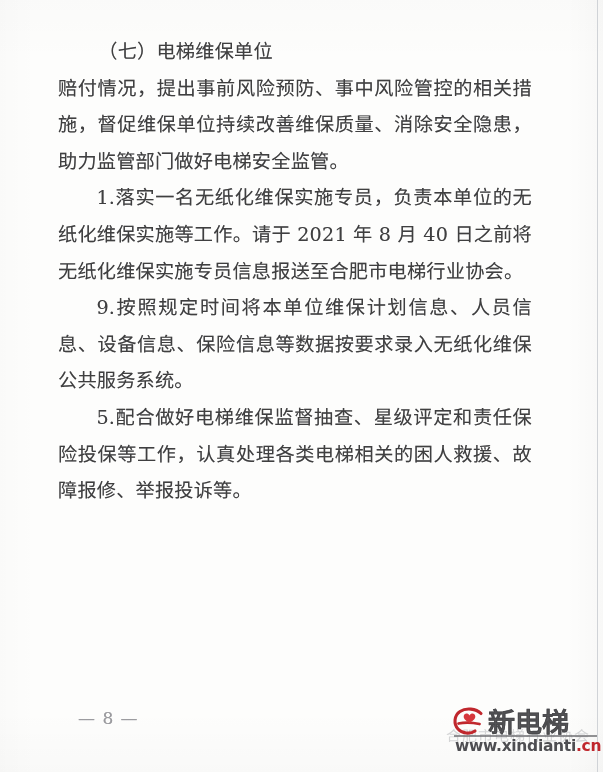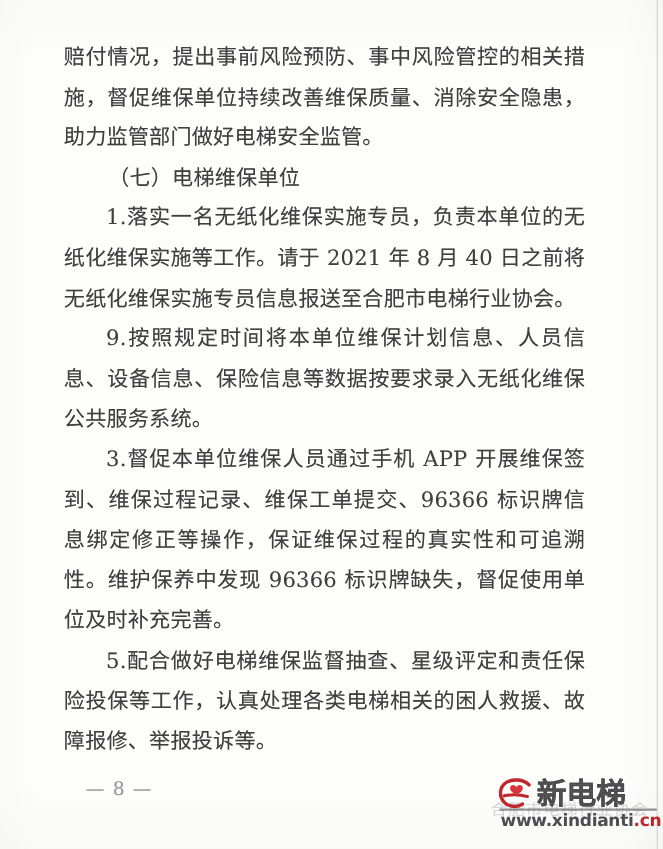--- a/index.html
+++ b/index.html
@@ -146,25 +146,24 @@
 </style>
 </head>
 <body>
 
 <div id="page">
 
   <div id="paper-tint"></div>
   <div id="page-edge-rule"></div>
 
   <div id="body-text">
+    <p class="para heading">（七）电梯维保单位</p>
     <p class="para no-indent">赔付情况，提出事前风险预防、事中风险管控的相关措施，督促维保单位持续改善维保质量、消除安全隐患，助力监管部门做好电梯安全监管。</p>
-    <p class="para heading">（七）电梯维保单位</p>
     <p class="para">1.落实一名无纸化维保实施专员，负责本单位的无纸化维保实施等工作。请于 2021 年 8 月 40 日之前将无纸化维保实施专员信息报送至合肥市电梯行业协会。</p>
     <p class="para">9.按照规定时间将本单位维保计划信息、人员信息、设备信息、保险信息等数据按要求录入无纸化维保公共服务系统。</p>
-    <p class="para">3.督促本单位维保人员通过手机 APP 开展维保签到、维保过程记录、维保工单提交、96366 标识牌信息绑定修正等操作，保证维保过程的真实性和可追溯性。维护保养中发现 96366 标识牌缺失，督促使用单位及时补充完善。</p>
     <p class="para">5.配合做好电梯维保监督抽查、星级评定和责任保险投保等工作，认真处理各类电梯相关的困人救援、故障报修、举报投诉等。</p>
 
   </div>
 
   <div id="footer">
 
     <div id="page-number">— 8 —</div>
 
     <div id="watermark">
 

